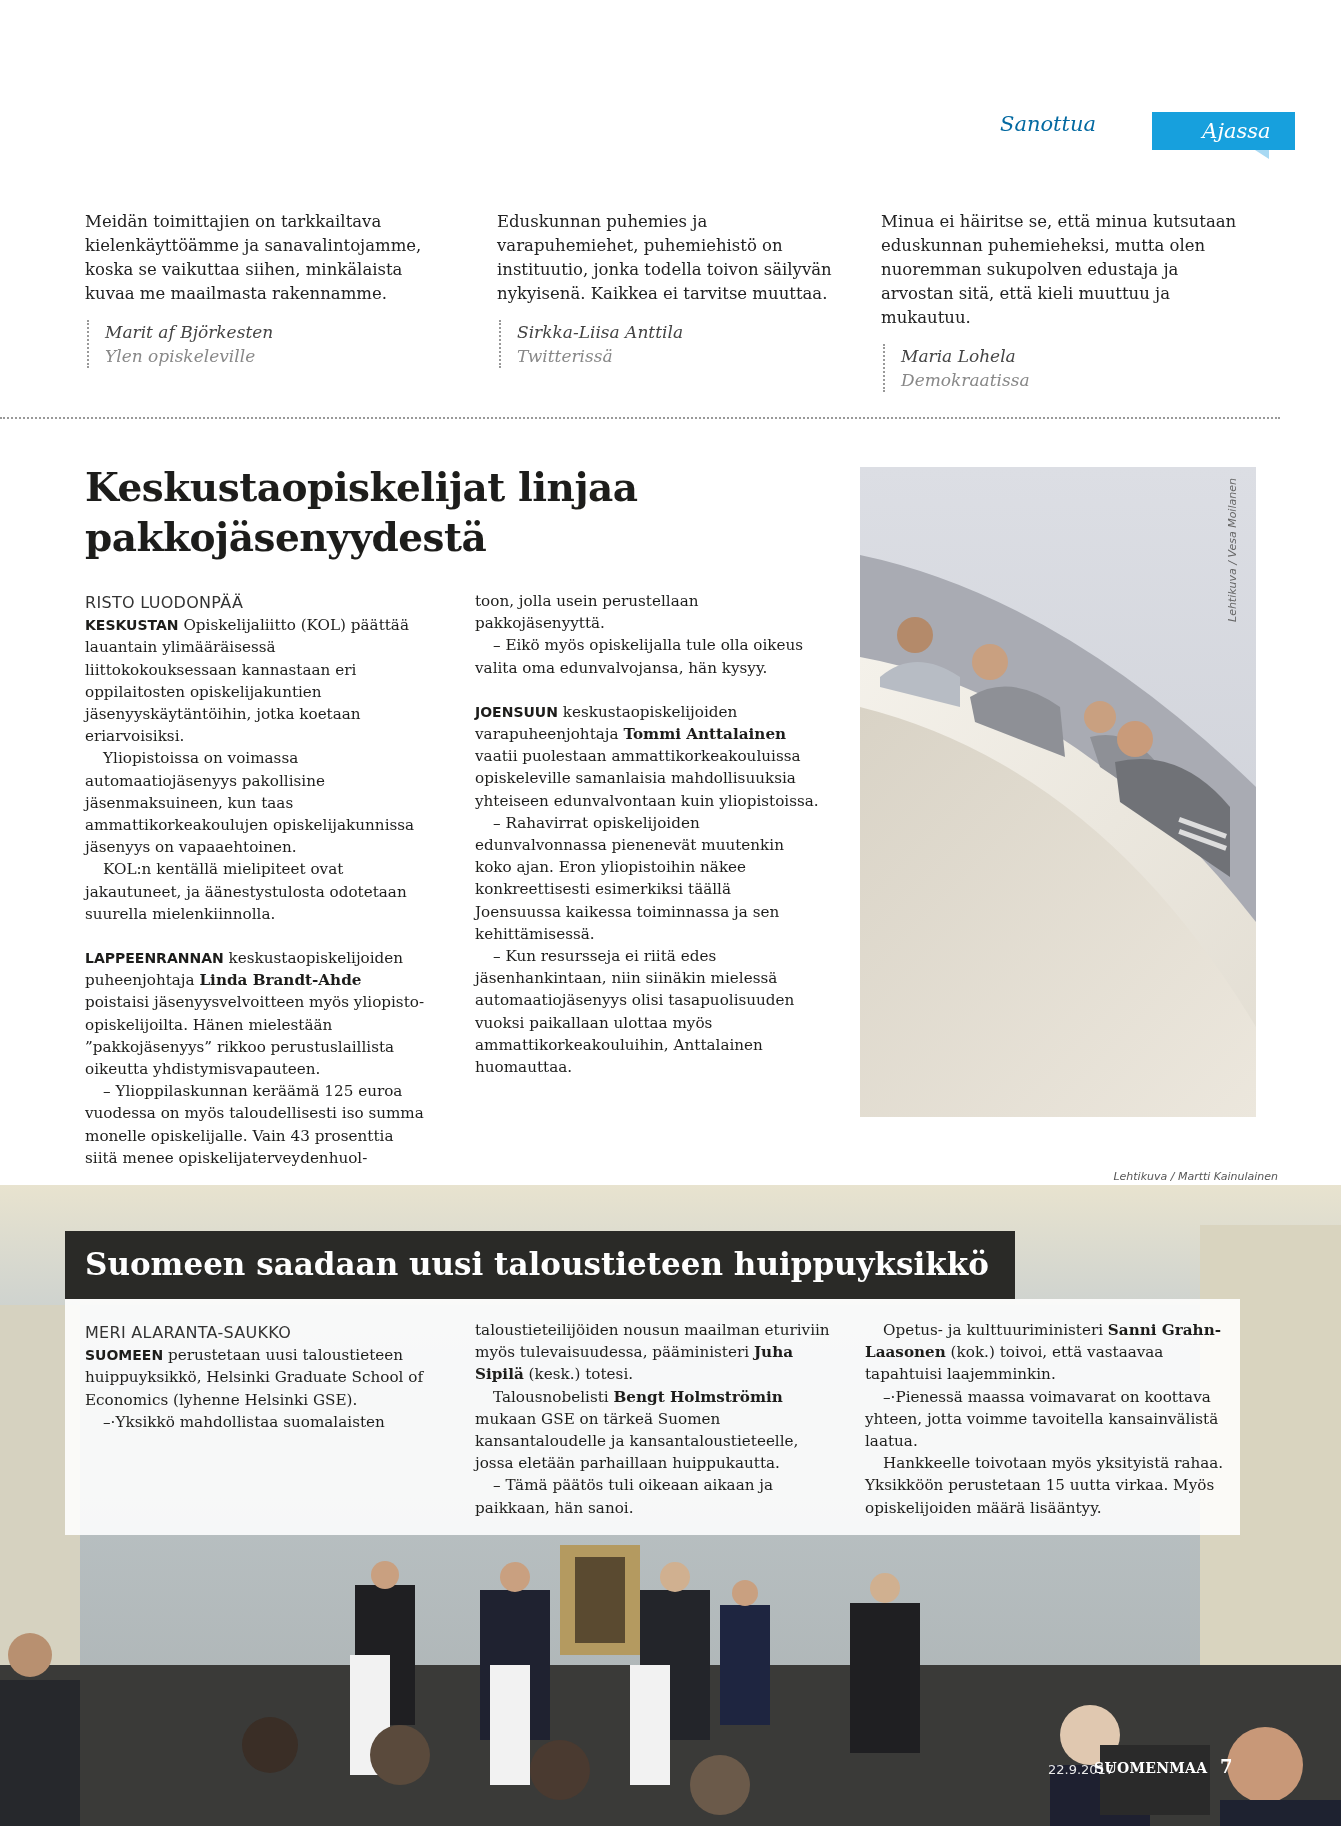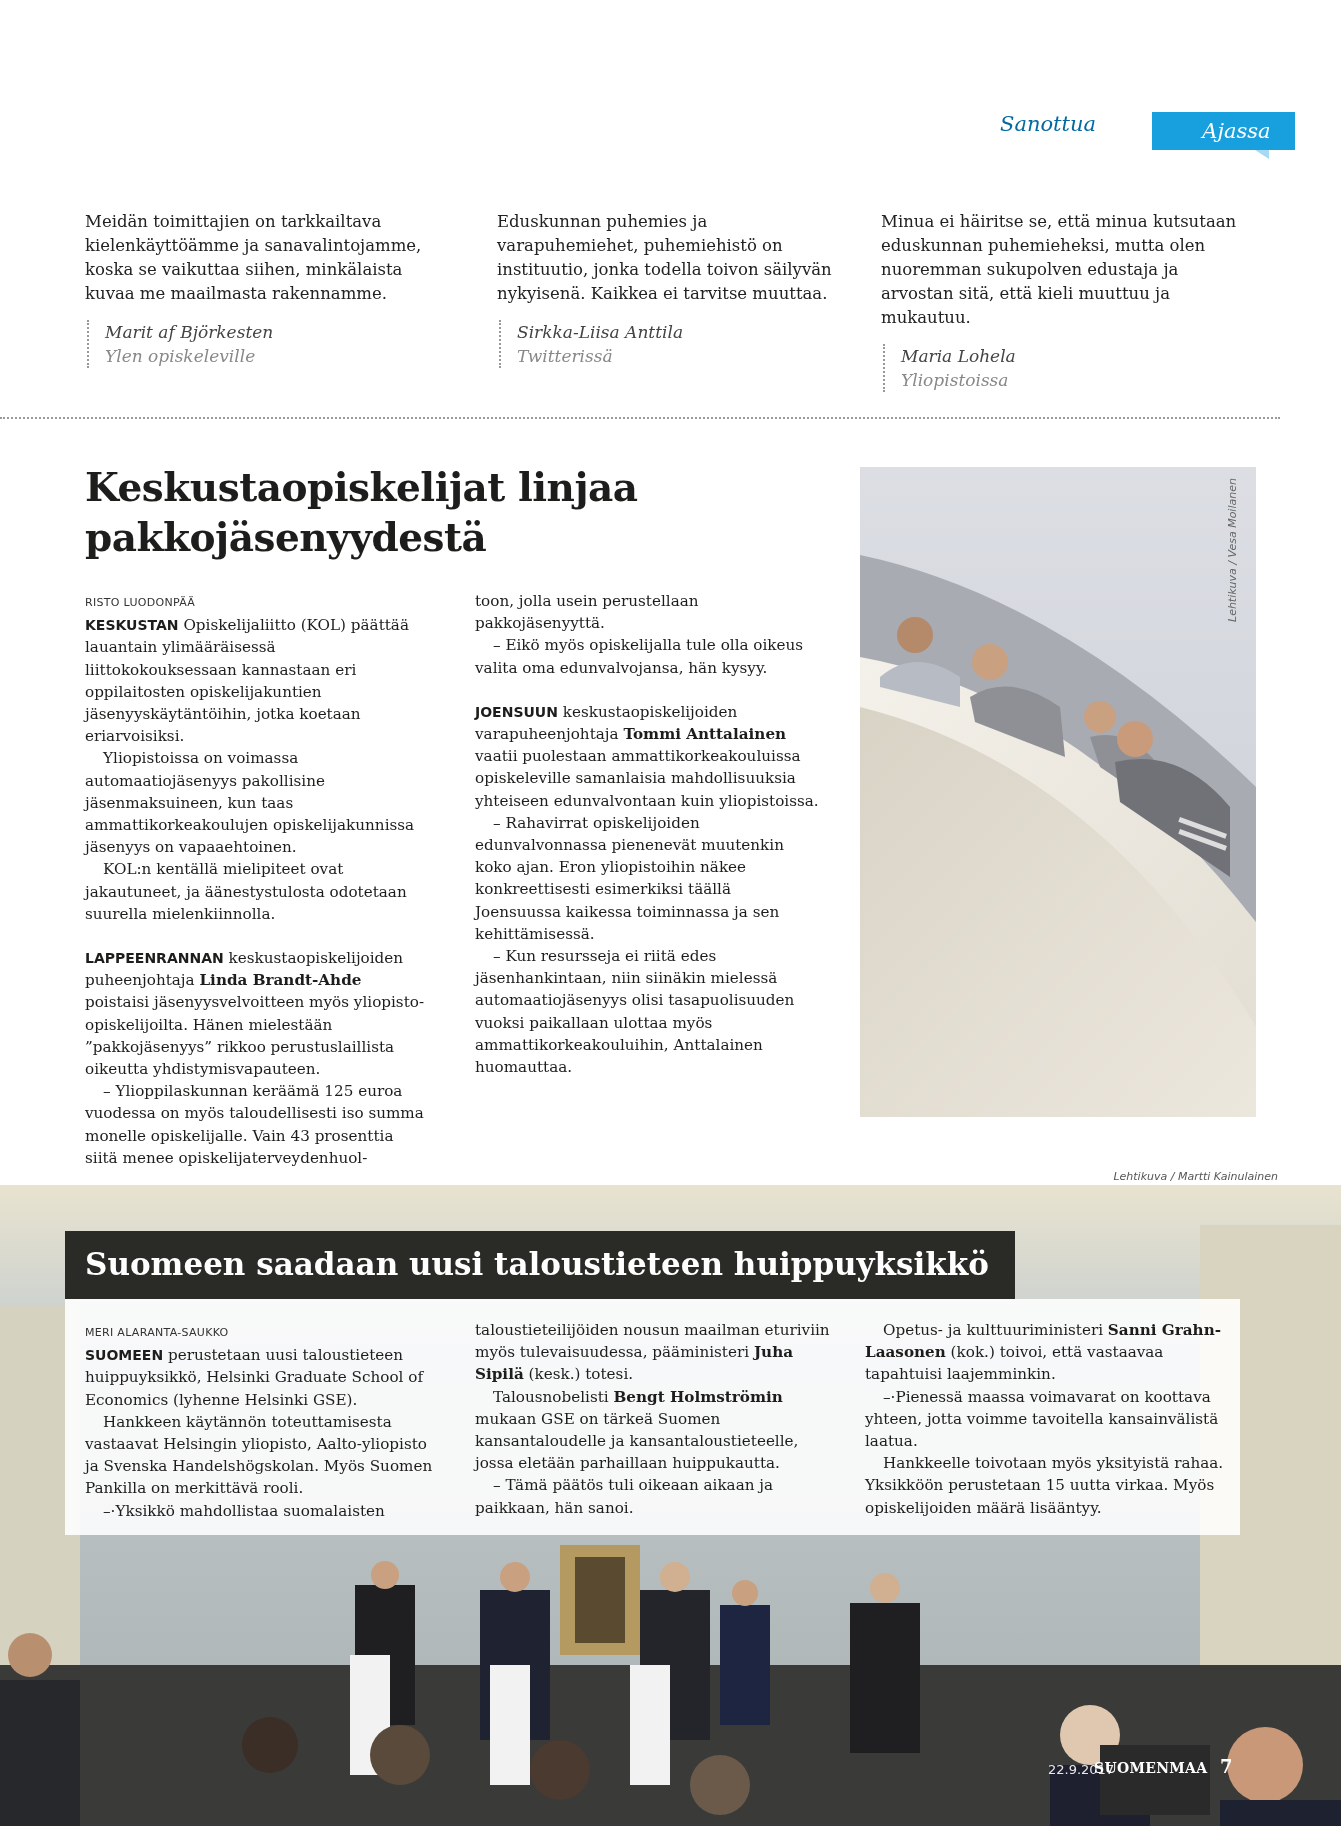--- a/index.html
+++ b/index.html
@@ -21,21 +21,21 @@
     .quote-text { font-size:16.5px; line-height:24px; color:#222; }
     .quote-source { margin-top:14px; border-left:2px dotted #999; padding-left:16px; margin-left:2px; }
     .quote-name { font-style:italic; font-size:17px; line-height:24px; color:#444; }
     .quote-where { font-style:italic; font-size:17px; line-height:24px; color:#888; }
 
     .dotted-rule { left:0; top:417px; width:1280px; border-top:2px dotted #999; }
 
     
     .article1-title { left:85px; top:462px; width:620px; font-family:"DejaVu Serif", serif; font-weight:bold;
                       font-size:39px; line-height:50px; color:#1d1d1b; letter-spacing:-0.5px; }
-    .byline { font-family:"DejaVu Sans", sans-serif; font-size:11px; color:#333; letter-spacing:0.3px; }
+    .byline { font-family:"DejaVu Sans", sans-serif; font-size:16px; color:#333; letter-spacing:0.3px; }
     .col { font-size:15.2px; line-height:22.2px; color:#1d1d1b; }
     .col p { margin:0; }
     .col p.indent { text-indent:18px; }
     .col p.gap { margin-top:22px; }
     .lead { font-family:"DejaVu Sans", sans-serif; font-weight:bold; font-size:14px; }
     .col b { font-weight:bold; }
     .a1-col1 { left:85px; top:592px; width:345px; }
     .a1-col2 { left:475px; top:590px; width:345px; }
 
     .photo1 { left:860px; top:467px; width:396px; height:650px; overflow:hidden; background:#d6d8de; }
@@ -77,21 +77,21 @@
   <div class="quote-text">Eduskunnan puhemies ja varapuhemiehet, puhemiehistö on instituutio, jonka todella toivon säilyvän nykyisenä. Kaikkea ei tarvitse muuttaa.</div>
   <div class="quote-source">
     <div class="quote-name">Sirkka-Liisa Anttila</div>
     <div class="quote-where">Twitterissä</div>
   </div>
 </div>
 <div class="abs quote" style="left:881px; width:365px;">
   <div class="quote-text">Minua ei häiritse se, että minua kutsutaan eduskunnan puhemieheksi, mutta olen nuoremman sukupolven edustaja ja arvostan sitä, että kieli muuttuu ja mukautuu.</div>
   <div class="quote-source">
     <div class="quote-name">Maria Lohela</div>
-    <div class="quote-where">Yliopistoissa</div>
+    <div class="quote-where">Demokraatissa</div>
   </div>
 </div>
 
 <div class="abs dotted-rule"></div>
 
 <h1 class="abs article1-title" style="margin:0;">Keskustaopiskelijat linjaa pakkojäsenyydestä</h1>
 
 <div class="abs col a1-col1">
   <div class="byline">RISTO LUODONPÄÄ</div>
   <p><span class="lead">KESKUSTAN</span><span> Opiskelijaliitto (KOL) päättää lauantain ylimääräisessä liittokokouksessaan kannastaan eri oppilaitosten opiskelijakuntien jäsenyyskäytäntöihin, jotka koetaan eriarvoisiksi.</span></p>
@@ -189,21 +189,20 @@
       <rect x="1220" y="615" width="121" height="26" fill="#1e2230"></rect>
   </svg>
 </div>
 <div class="abs title-bar"></div>
 <h2 class="abs article2-title" style="margin:0;text-align:right;">Suomeen saadaan uusi taloustieteen huippuyksikkö</h2>
 <div class="abs text-panel"></div>
 
 <div class="abs col a2-col1">
   <div class="byline">MERI ALARANTA-SAUKKO</div>
   <p><span class="lead">SUOMEEN</span><span> perustetaan uusi taloustieteen huippuyksikkö, Helsinki Graduate School of Economics (lyhenne Helsinki GSE).</span></p>
-  <p class="indent">Hankkeen käytännön toteuttamisesta vastaavat Helsingin yliopisto, Aalto-yliopisto ja Svenska Handelshögskolan. Myös Suomen Pankilla on merkittävä rooli.</p>
   <p class="indent">–·Yksikkö mahdollistaa suomalaisten</p>
 </div>
 
 <div class="abs col a2-col2">
   <p><span>taloustieteilijöiden nousun maailman eturiviin myös tulevaisuudessa, pääministeri </span><b>Juha Sipilä</b><span> (kesk.) totesi.</span></p>
   <p class="indent"><span>Talousnobelisti </span><b>Bengt Holmströmin</b><span> mukaan GSE on tärkeä Suomen kansantaloudelle ja kansantaloustieteelle, jossa eletään parhaillaan huippukautta.</span></p>
   <p class="indent">– Tämä päätös tuli oikeaan aikaan ja paikkaan, hän sanoi.</p>
 </div>
 
 <div class="abs col a2-col3">

